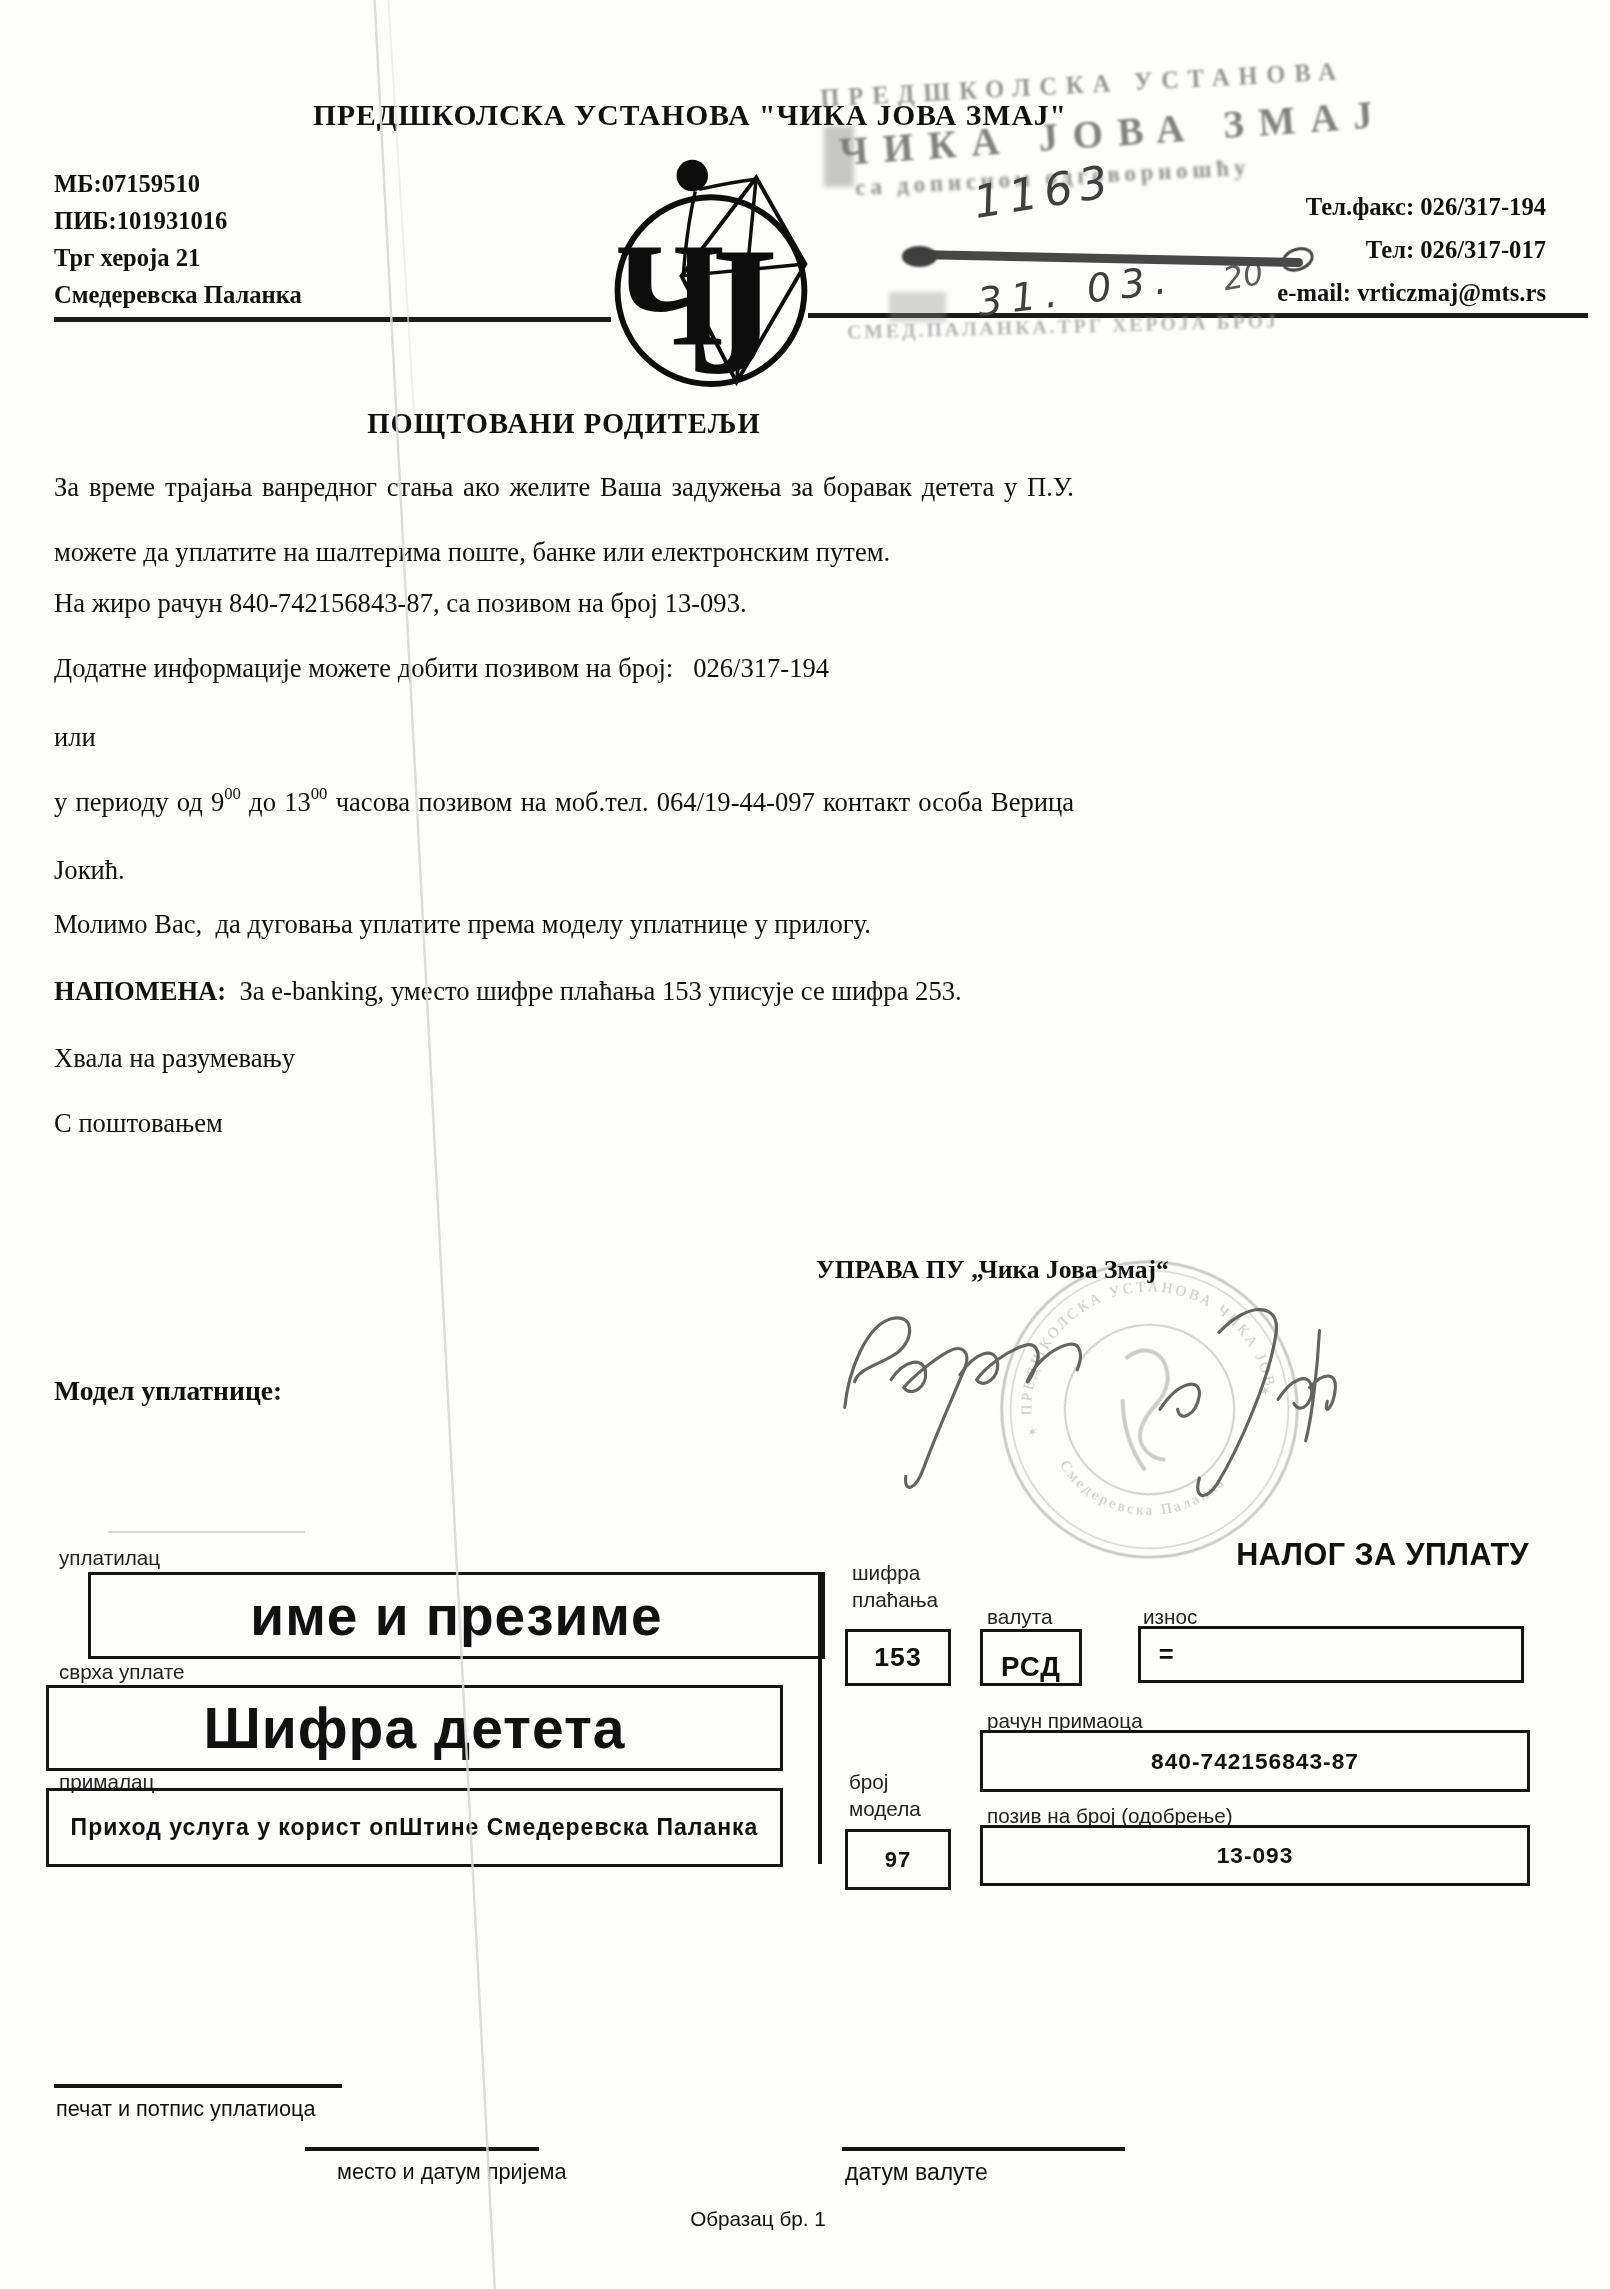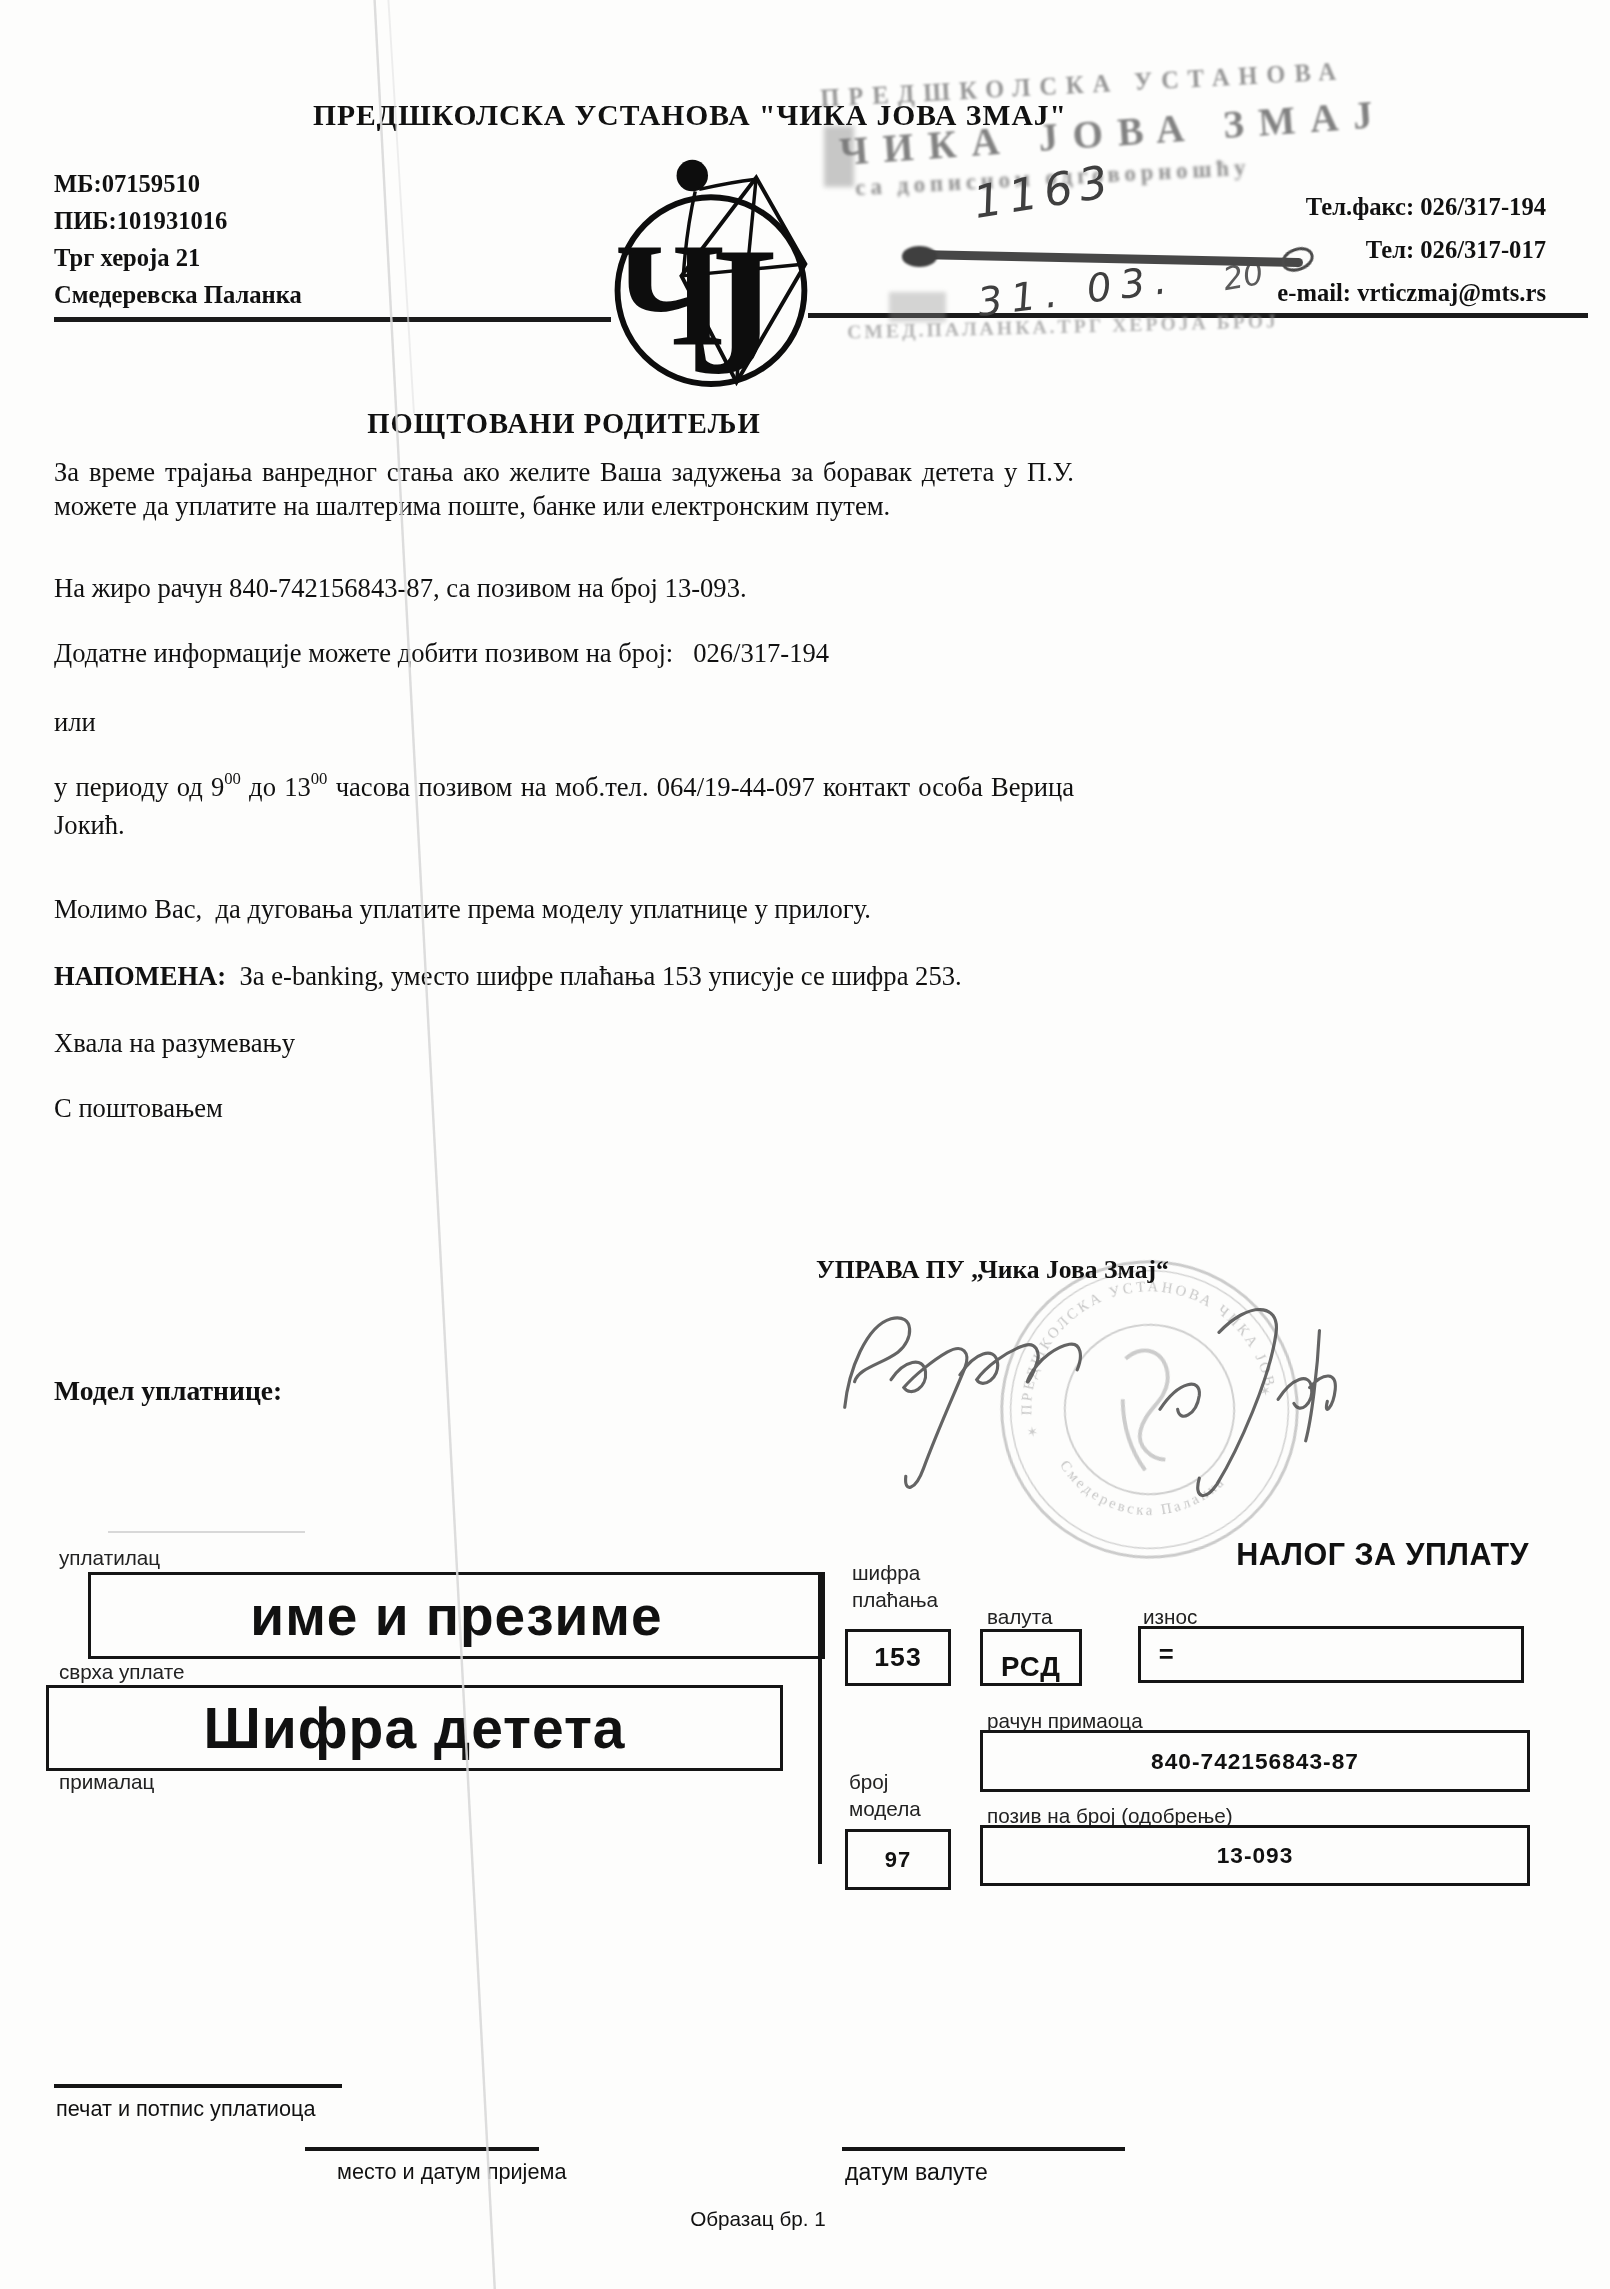--- a/index.html
+++ b/index.html
@@ -22,21 +22,21 @@
   .hand{color:#3f3f3f;font-style:italic;z-index:4;font-family:"DejaVu Sans","Liberation Sans",sans-serif;}
   .hw-number{left:973px;top:165px;font-size:45px;letter-spacing:6.9px;transform:rotate(-9deg);}
   .hw-date{left:977px;top:268px;font-size:39px;letter-spacing:8.9px;transform:rotate(-7deg);}
   .hw-year{left:1223px;top:258px;font-size:31.5px;transform:rotate(-10deg);opacity:.85;}
   .pen-stroke{left:911px;top:254px;width:392px;height:8.9px;background:#474747;border-radius:4.9px;transform:rotate(1.2deg);filter:blur(0.6px);z-index:4;}
   .pen-blob{left:902px;top:246px;width:35px;height:20.7px;background:#3f3f3f;border-radius:50%;filter:blur(1px);z-index:4;}
   .pen-loop{left:1281px;top:248px;width:26.6px;height:16.7px;border:3px solid #4a4a4a;border-radius:50%;transform:rotate(-20deg);filter:blur(0.5px);z-index:4;}
   .smudge1{left:889px;top:292px;width:57px;height:29.6px;background:#8a8a8a;opacity:.35;filter:blur(2px);z-index:2;}
   .smudge2{left:824px;top:126px;width:29.6px;height:61px;background:#777;opacity:.4;filter:blur(2.5px);z-index:2;}
   
-  .para{left:54px;width:1020px;font-size:26.6px;line-height:34px;}
+  .para{left:54px;width:1020px;font-size:26.6px;line-height:65px;}
   .just{text-align:justify;}
   .salut{left:54px;width:1020px;top:408px;text-align:center;font-size:28.6px;font-weight:bold;letter-spacing:1px;}
   .sup{font-size:16.7px;position:relative;top:-11.8px;}
   .signoff{left:816px;top:1255px;font-size:25.6px;font-weight:bold;white-space:nowrap;z-index:3;}
   .model-label{left:54px;top:1375px;font-size:27.6px;font-weight:bold;}
   
   .slip-label{font-size:20.7px;white-space:pre-line;line-height:26.6px;color:#222;}
   .sbox{border:3.9px solid #151515;display:flex;align-items:center;justify-content:center;background:transparent;}
   .big-val{font-weight:bold;letter-spacing:1px;}
   .artifact-line{background:#d8d8d8;}
@@ -141,20 +141,23 @@
   <div class="abs sbox san" style="left:46px;top:1572px;width:731px;height:81px;margin-left:42px;">
     <span class="big-val" style="font-size:55px;">име и презиме</span>
   </div>
 
   <div class="abs san slip-label" style="left:59px;top:1659px;">сврха уплате</div>
   <div class="abs sbox san" style="left:46px;top:1685px;width:731px;height:80px;">
     <span class="big-val" style="font-size:57px;">Шифра детета</span>
   </div>
 
   <div class="abs san slip-label" style="left:59px;top:1769px;">прималац</div>
+  <div class="abs sbox san" style="left:46px;top:1788px;width:731px;height:73px;">
+    <span class="big-val" style="font-size:23px;">Приход услуга у корист опШтине Смедеревска Паланка</span>
+  </div>
 
   <div class="abs" style="left:818px;top:1572px;width:3.9px;height:292px;background:#151515;"></div>
 
   <div class="abs san b" style="left:1212px;top:1537px;width:317px;font-size:30.5px;text-align:right;letter-spacing:0.5px;">НАЛОГ ЗА УПЛАТУ</div>
 
   <div class="abs san slip-label" style="left:852px;top:1560px;">шифра
 плаћања</div>
   <div class="abs san slip-label" style="left:987px;top:1604px;">валута</div>
   <div class="abs san slip-label" style="left:1143px;top:1604px;">износ</div>
 

